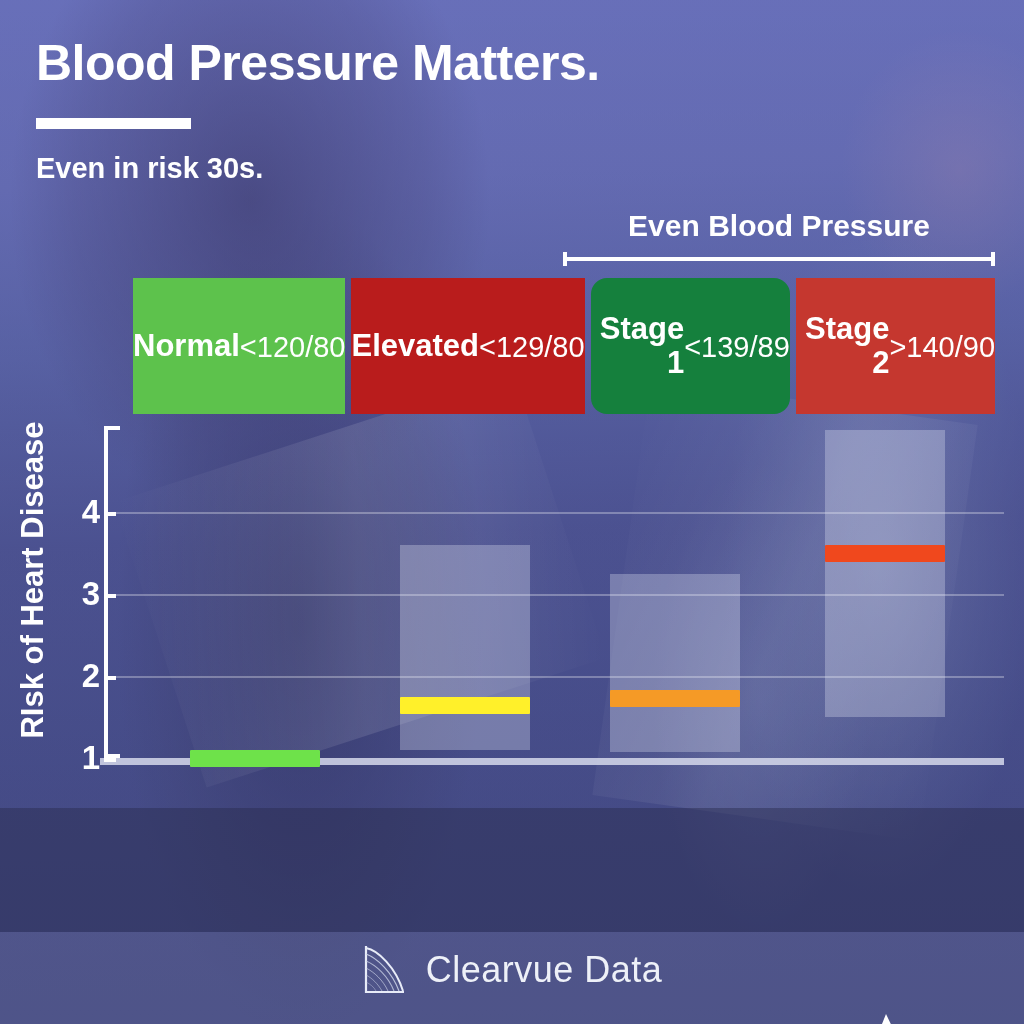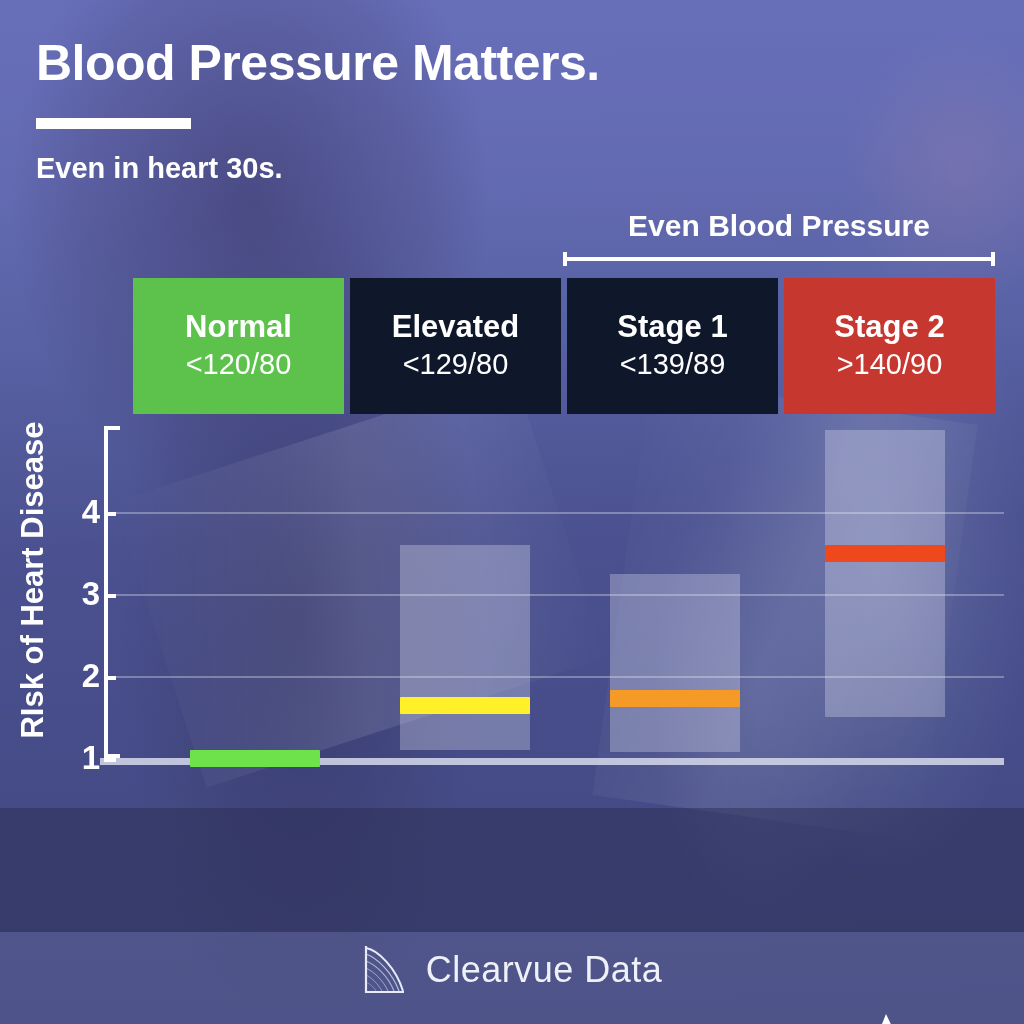--- a/index.html
+++ b/index.html
@@ -30,21 +30,21 @@
   
   .hbp-label{position:absolute;left:563px;top:209px;width:432px;text-align:center;
              font-size:30px;font-weight:bold;color:#fff;}
   .bracket{position:absolute;left:563px;top:252px;width:432px;height:14px;}
   .bracket .bar{position:absolute;left:0;top:5px;width:100%;height:4px;background:#fff;}
   .bracket .cap{position:absolute;top:0;width:4px;height:14px;background:#fff;}
   .bracket .cap.l{left:0;} .bracket .cap.r{right:0;}
 
   
   .cats{position:absolute;left:133px;top:278px;width:862px;height:136px;display:flex;gap:6px;}
-  .cat{flex:1;display:flex;flex-direction:column;align-items:center;justify-content:center;color:#fff;}
+  .cat{flex:1;display:flex;flex-direction:row;align-items:center;justify-content:center;color:#fff;text-align:right;}
   .cat .name{font-size:31px;font-weight:bold;line-height:1.1;}
   .cat .range{font-size:29px;font-weight:400;line-height:1.25;margin-top:2px;}
 
   
   .chart{position:absolute;left:0;top:414px;width:1024px;height:370px;}
   .ylabel{position:absolute;left:-132px;top:148px;width:330px;text-align:center;
           transform:rotate(-90deg);font-size:31px;font-weight:bold;color:#fff;}
   .plot{position:absolute;left:110px;top:0;right:20px;bottom:0;}
   .gridline{position:absolute;left:0;right:0;height:2px;background:rgba(255,255,255,.30);}
   .baseline{position:absolute;left:-10px;right:0;height:7px;background:rgba(210,213,232,.88);}
@@ -71,39 +71,39 @@
 
 <div id="poster">
 
   <div class="bg-photo"></div>
   <div class="bg-tint"></div>
   <div class="bg-streak" style="left:150px;top:430px;width:420px;height:300px;transform:rotate(-18deg);"></div>
   <div class="bg-streak" style="left:620px;top:400px;width:330px;height:420px;opacity:.18;transform:rotate(8deg);"></div>
 
   <div class="title">Blood Pressure Matters.</div>
   <div class="rule"></div>
-  <div class="subtitle">Even in heart 30s.</div>
+  <div class="subtitle">Even in risk 30s.</div>
 
   <div class="hbp-label">Even Blood Pressure</div>
   <div class="bracket">
     <div class="cap l"></div>
     <div class="bar"></div>
     <div class="cap r"></div>
   </div>
 
   <div class="cats" id="cats">
       <div class="cat" style="background: rgb(93, 194, 76);">
         <div class="name">Normal</div>
         <div class="range">&lt;120/80</div>
       </div>
-      <div class="cat" style="background: #0f172a;">
+      <div class="cat" style="background: #b91c1c;">
         <div class="name">Elevated</div>
         <div class="range">&lt;129/80</div>
       </div>
-      <div class="cat" style="background: #0f172a;">
+      <div class="cat" style="background: #15803d; border-radius: 16px;">
         <div class="name">Stage 1</div>
         <div class="range">&lt;139/89</div>
       </div>
       <div class="cat" style="background: rgb(197, 55, 47);">
         <div class="name">Stage 2</div>
         <div class="range">&gt;140/90</div>
       </div>
     </div>
 
   <div class="chart">

